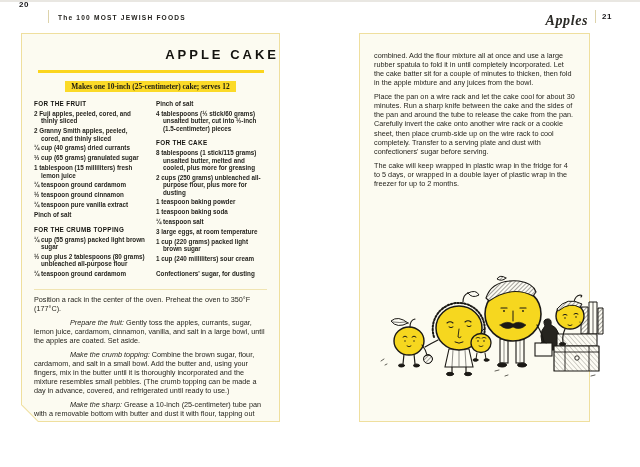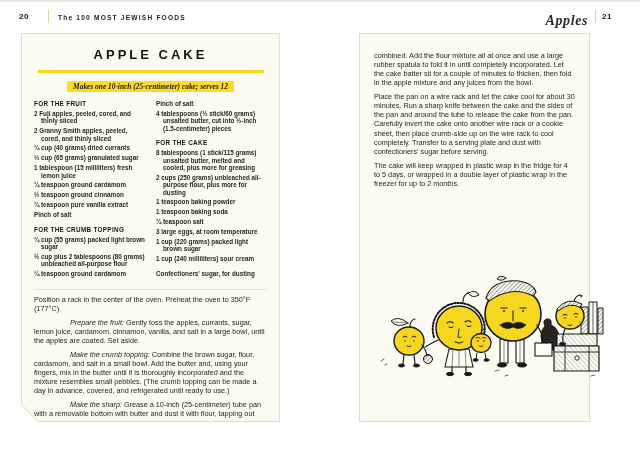--- a/index.html
+++ b/index.html
@@ -6,21 +6,21 @@
   html,body { width:640px; height:467px; }
   body {
     position:relative; background:#ffffff; overflow:hidden;
     font-family:"Liberation Sans", sans-serif; color:#1d1c18;
   }
   .top-edge { position:absolute; top:0; left:0; right:0; height:2px; background:#e9e7e2; }
 
   
   .rh { position:absolute; white-space:nowrap; }
   .rh-num { font-size:8px; font-weight:bold; letter-spacing:.5px; color:#17161a; }
-  .rh-left-num { left:19px; top:12px; }
+  .rh-left-num { left:19px; top:0; }
   .rh-div { position:absolute; width:1px; height:13px; background:#ddd3ab; top:10px; }
   .rh-div-left { left:48px; }
   .rh-div-right { left:595px; }
   .rh-title { font-size:6.6px; font-weight:bold; letter-spacing:1.2px; color:#24231f; }
   .rh-left-title { left:58px; top:14px; }
   .rh-right-title {
     top:12.5px; right:52px;
     font-family:"Liberation Serif", serif; font-style:italic; font-weight:bold;
     font-size:14px; letter-spacing:.6px; color:#2b2a26;
   }
@@ -35,28 +35,28 @@
   .page-left-inner {
     position:absolute; inset:1px; background:#fcfbf1;
     clip-path: polygon(0 0, 100% 0, 100% 100%, 16.4px 100%, 0 calc(100% - 16.4px));
   }
   .page-right {
     left:359px; width:231px; background:#fcfbf1; border:1px solid #efdf9e;
   }
 
   
   .recipe-title {
-    margin-top:13px; text-align:center;
+    margin-top:13px; text-align:right;
     font-size:13px; font-weight:bold; letter-spacing:3px; color:#14130f;
   }
   .title-rule { height:2.6px; background:#fbd51d; margin:8px 15px 0 16px; }
   .yield-row { text-align:center; margin-top:2.5px; }
   .yield-pill {
     display:inline-block; background:#fbda28; color:#1c1a10;
-    font-family:"Liberation Serif", serif; font-style:italic; font-weight:bold;
+    font-family:"Liberation Serif", serif; font-weight:bold;
     font-size:7.4px; padding:1px 6px;
   }
 
   
   .ingredients { display:flex; gap:11px; margin:7px 12px 0 12px; }
   .ing-col { flex:1; min-width:0; }
   .ing-head { font-size:6.3px; font-weight:bold; letter-spacing:.35px; color:#14130f; margin-bottom:3px; }
   .ing-item {
     font-size:6.3px; font-weight:bold; line-height:1.16; color:#201f1a;
     margin-bottom:2.6px; padding-left:7px; text-indent:-7px;

